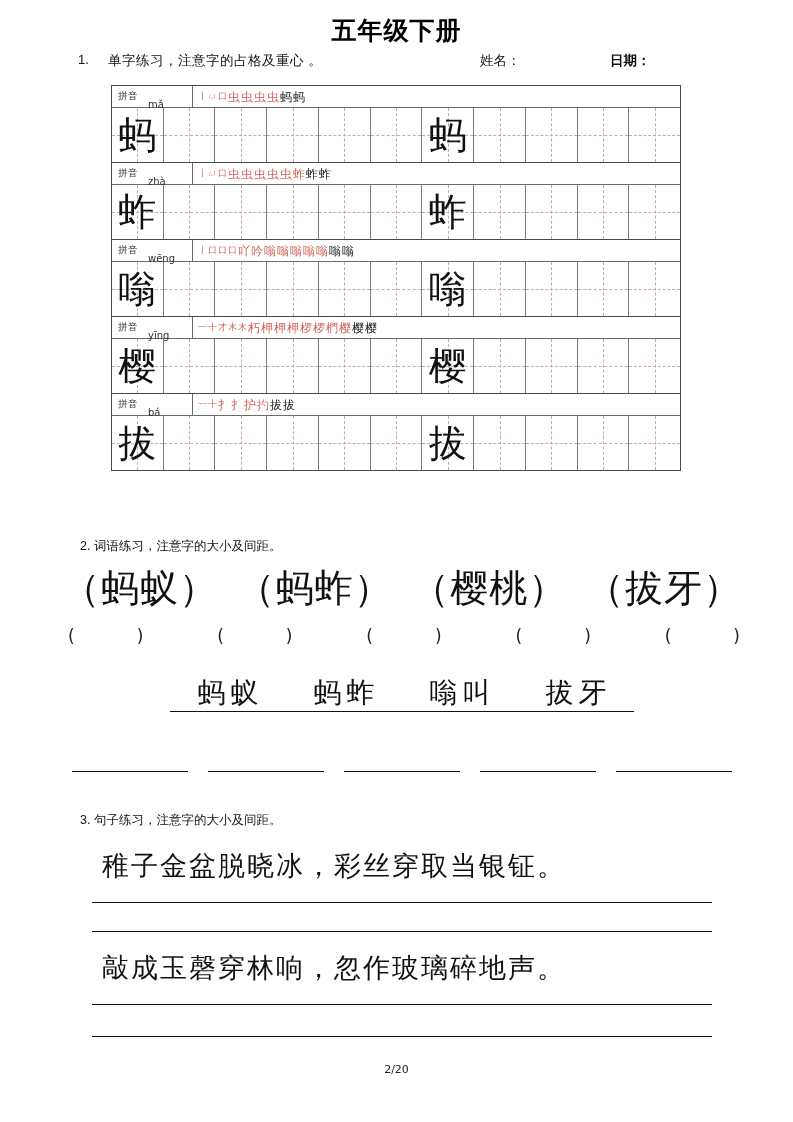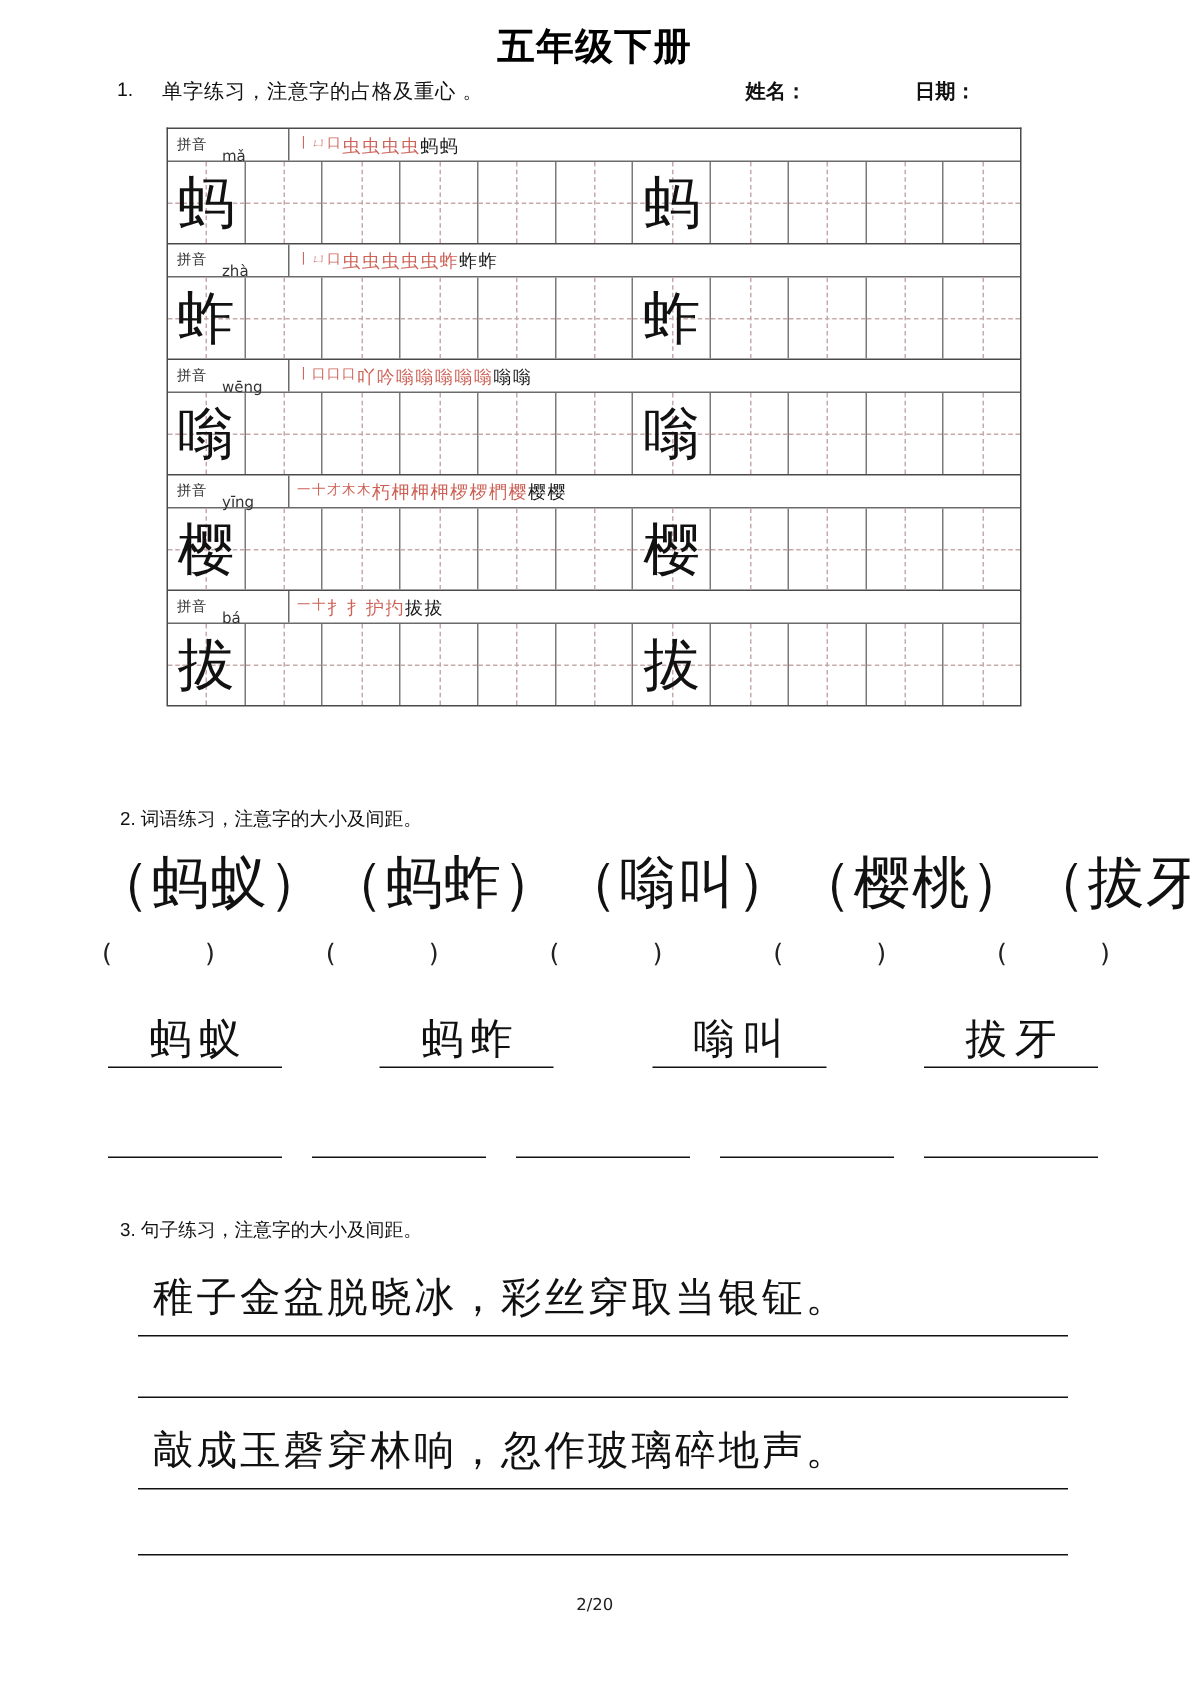--- a/index.html
+++ b/index.html
@@ -21,21 +21,21 @@
     letter-spacing:1px;
     color:#000;
   }
 
   
   .sec1-row{
     position:absolute;left:78px;top:52px;width:640px;height:22px;
   }
   .sec1-num{position:absolute;left:0;top:0;font-size:13px;}
   .sec1-text{position:absolute;left:30px;top:0;font-size:13.5px;letter-spacing:.5px;}
-  .name-label{position:absolute;left:402px;top:0;font-size:13.5px;font-weight:bold;margin-left:17px;}
+  .name-label{position:absolute;left:402px;top:0;font-size:13.5px;font-weight:normal;}
   .date-label{position:absolute;left:532px;top:0;font-size:13.5px;font-weight:bold;}
 
   
   .table{
     position:absolute;left:111px;top:85px;
     width:570px;
     border:1.4px solid #4a4a4a;
     border-bottom:none;
     box-sizing:border-box;
   }
@@ -125,21 +125,21 @@
   .blank-paren{
     font-size:17px;
     font-family:"DejaVu Sans","Liberation Sans",sans-serif;
     white-space:nowrap;
     color:#222;
   }
   .blank-paren .gap{display:inline-block;width:62px;}
 
   .words-under-row{
     position:absolute;left:72px;top:678px;width:660px;
-    display:flex;justify-content:space-between;
+    display:flex;justify-content:center;
   }
   .word-under{
     width:116px;
     text-align:center;
     font-size:28px;line-height:1.1;
     font-family:"DejaVu Sans","Liberation Sans",sans-serif;
     letter-spacing:5px;
     text-indent:5px;
     border-bottom:1.6px solid #111;
     padding-bottom:2px;
@@ -157,21 +157,21 @@
   
   .sentence-block{
     position:absolute;left:92px;width:620px;
   }
   .sentence{
     font-size:27px;line-height:1.35;
     font-family:"DejaVu Sans","Liberation Sans",sans-serif;
     letter-spacing:2px;
     white-space:nowrap;
     border-bottom:1.6px solid #111;
-    padding-bottom:6px;
+    padding-bottom:18px;
     text-align:left;
     padding-left:10px;
   }
   .sent1{top:848px;}
   .sent2{top:950px;}
   .sent-blank{
     position:absolute;left:92px;width:620px;height:1px;
     border-bottom:1.6px solid #111;
   }
   .sb1{top:930px;}
@@ -389,21 +389,20 @@
           <div class="cell"></div>
           <div class="cell"></div>
         </div>
       </div>
     </div>
 
   <div class="sec2-head">2. 词语练习，注意字的大小及间距。</div>
   <div class="words-row filled" id="words-paren-row">
       <div class="word-paren">（蚂蚁）</div>
       <div class="word-paren">（蚂蚱）</div>
-      <div class="word-paren">（嗡叫）</div>
       <div class="word-paren">（樱桃）</div>
       <div class="word-paren">（拔牙）</div>
     </div>
   <div class="blank-paren-row" id="blank-paren-row">
       <div class="blank-paren"><span>(</span><span class="gap"></span><span>)</span></div>
       <div class="blank-paren"><span>(</span><span class="gap"></span><span>)</span></div>
       <div class="blank-paren"><span>(</span><span class="gap"></span><span>)</span></div>
       <div class="blank-paren"><span>(</span><span class="gap"></span><span>)</span></div>
       <div class="blank-paren"><span>(</span><span class="gap"></span><span>)</span></div>
     </div>

